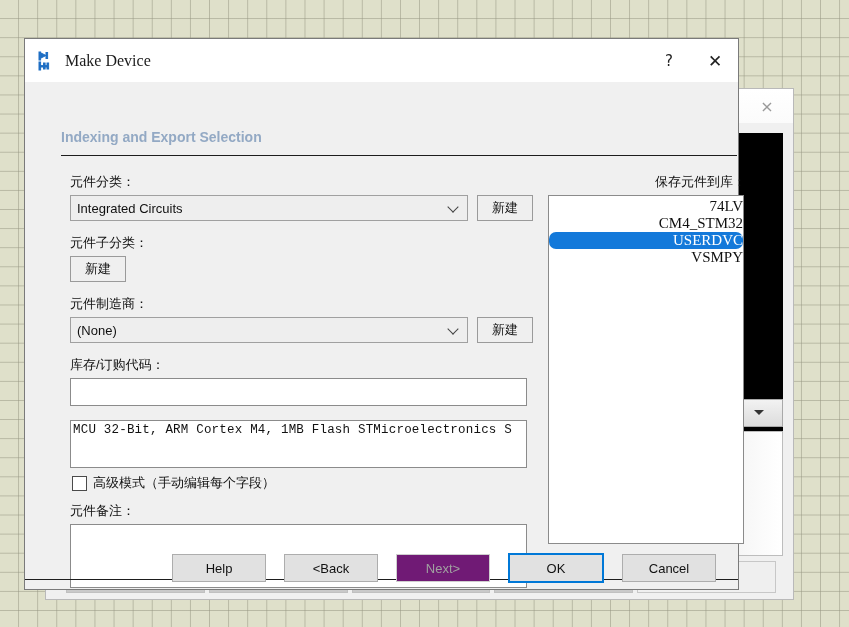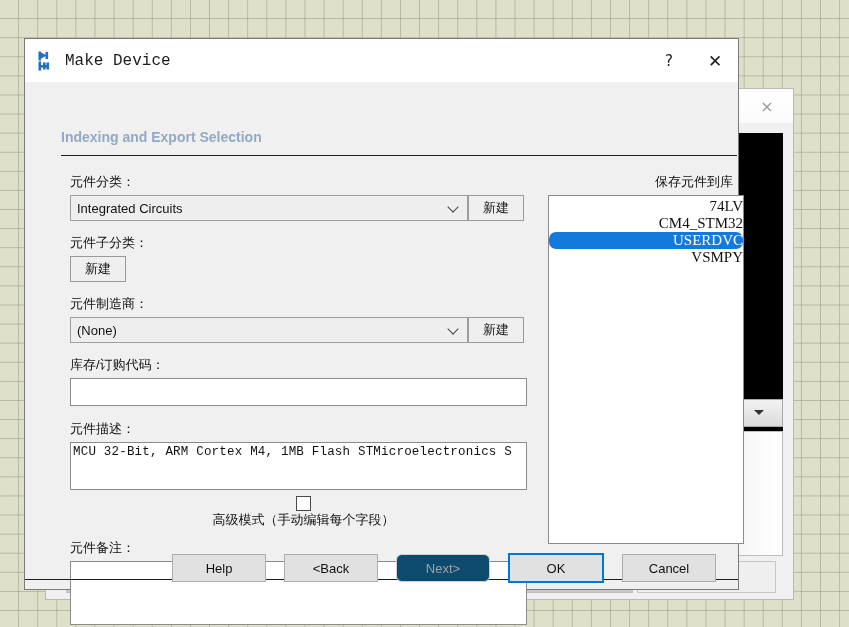--- a/index.html
+++ b/index.html
@@ -78,21 +78,21 @@
     box-shadow:0 0 0 0 rgba(0,0,0,0);
   }
   #dlg-titlebar{
     position:absolute;left:0;top:0;width:713px;height:43px;background:#ffffff;
     display:flex;align-items:center;
   }
   #dlg-icon{
     width:20px;height:20px;margin-left:11px;margin-right:9px;position:relative;flex:0 0 auto;
   }
   #dlg-title{
-    font-size:16px;color:#1b1b1b;font-family:Liberation Mono, monospace;
+    font-size:16px;color:#1b1b1b;font-family:Liberation Serif, serif;
   }
   #dlg-sys{
     position:absolute;right:0;top:0;height:43px;display:flex;align-items:center;
   }
   .sysbtn{
     width:46px;height:43px;display:flex;align-items:center;justify-content:center;
     font-size:15px;color:#222;font-family:"DejaVu Sans",sans-serif;
   }
   .sysbtn.close{font-size:17px;}
 
@@ -108,21 +108,21 @@
 
   #dlg-body{position:absolute;left:0;top:118px;width:713px;height:420px;}
 
   
   #left-col{position:absolute;left:45px;top:16px;width:465px;}
   .field-label{
     font-size:13px;color:#111;margin:0 0 4px 0;
     font-family:"Liberation Sans","DejaVu Sans",sans-serif;
     white-space:nowrap;
   }
-  .combo-row{display:flex;align-items:center;margin-bottom:13px;}
+  .combo-row{display:flex;align-items:center;gap:9px;margin-bottom:13px;}
   .combo{
     position:relative;flex:0 0 auto;width:396px;height:24px;
     background:#eeeeee;border:1px solid #a0a0a0;
     display:flex;align-items:center;
   }
   .combo .val{
     padding-left:6px;font-size:13px;color:#101010;
     font-family:"Liberation Sans","DejaVu Sans",sans-serif;
   }
   .combo .chev{
@@ -144,21 +144,21 @@
   }
   .desc-box{
     width:455px;height:46px;background:#fff;border:1px solid #8b8b8b;
     overflow:hidden;margin-bottom:2px;
   }
   .desc-box .txt{
     display:block;white-space:nowrap;padding:2px 0 0 2px;
     font-family:"Liberation Mono","DejaVu Sans Mono",monospace;
     font-size:12.5px;color:#111;letter-spacing:.2px;
   }
-  .chk-row{display:flex;align-items:center;gap:0;margin:6px 0 10px 2px;flex-direction:column;}
+  .chk-row{display:flex;align-items:center;gap:6px;margin:6px 0 10px 2px;}
   .chkbox{width:13px;height:13px;background:#fff;border:1px solid #4a4a4a;flex:0 0 auto;}
   .chk-label{font-size:13px;color:#111;font-family:"Liberation Sans","DejaVu Sans",sans-serif;}
   .notes-box{
     width:455px;height:62px;background:#fff;border:1px solid #8b8b8b;
   }
 
   
   #right-col{position:absolute;left:523px;top:16px;width:198px;text-align:right;}
   #lib-list{
     width:194px;height:345px;background:#fff;border:1px solid #8b8b8b;
@@ -180,21 +180,21 @@
     position:absolute;left:0;top:514px;width:713px;height:30px;
     display:flex;justify-content:flex-end;align-items:center;gap:18px;padding-right:22px;
     box-sizing:border-box;
     text-align:right;
   }
   .dbtn{
     width:92px;height:26px;background:#e1e1e1;border:1px solid #adadad;
     font-size:13px;color:#111;display:flex;align-items:center;justify-content:center;
     font-family:"Liberation Sans","DejaVu Sans",sans-serif;
   }
-  .dbtn.disabled{color:#a0a0a0;background:#0c4a6e;border-color:#cfcfcf;border-radius:6px;}
+  .dbtn.disabled{color:#a0a0a0;background:#701a75;border-color:#cfcfcf;}
   .dbtn.default{border:2px solid #0078d7;background:#e1e1e1;}
 </style>
 </head>
 <body>
 
 <div id="bg-window">
   <div id="bg-titlebar">
     <div id="bg-close">×</div>
   </div>
 
@@ -269,21 +269,20 @@
         <div class="combo">
           <span class="val">(None)</span>
           <span class="chev"></span>
         </div>
         <div class="newbtn">新建</div>
       </div>
 
       <div class="field-label">库存/订购代码：</div>
       <div class="text-input"></div>
 
-      <div class="field-label">元件描述：</div>
       <div class="desc-box">
         <span class="txt">MCU 32-Bit, ARM Cortex M4, 1MB Flash STMicroelectronics S</span>
       </div>
 
       <div class="chk-row">
         <span class="chkbox"></span>
         <span class="chk-label">高级模式（手动编辑每个字段）</span>
       </div>
 
       <div class="field-label">元件备注：</div>

